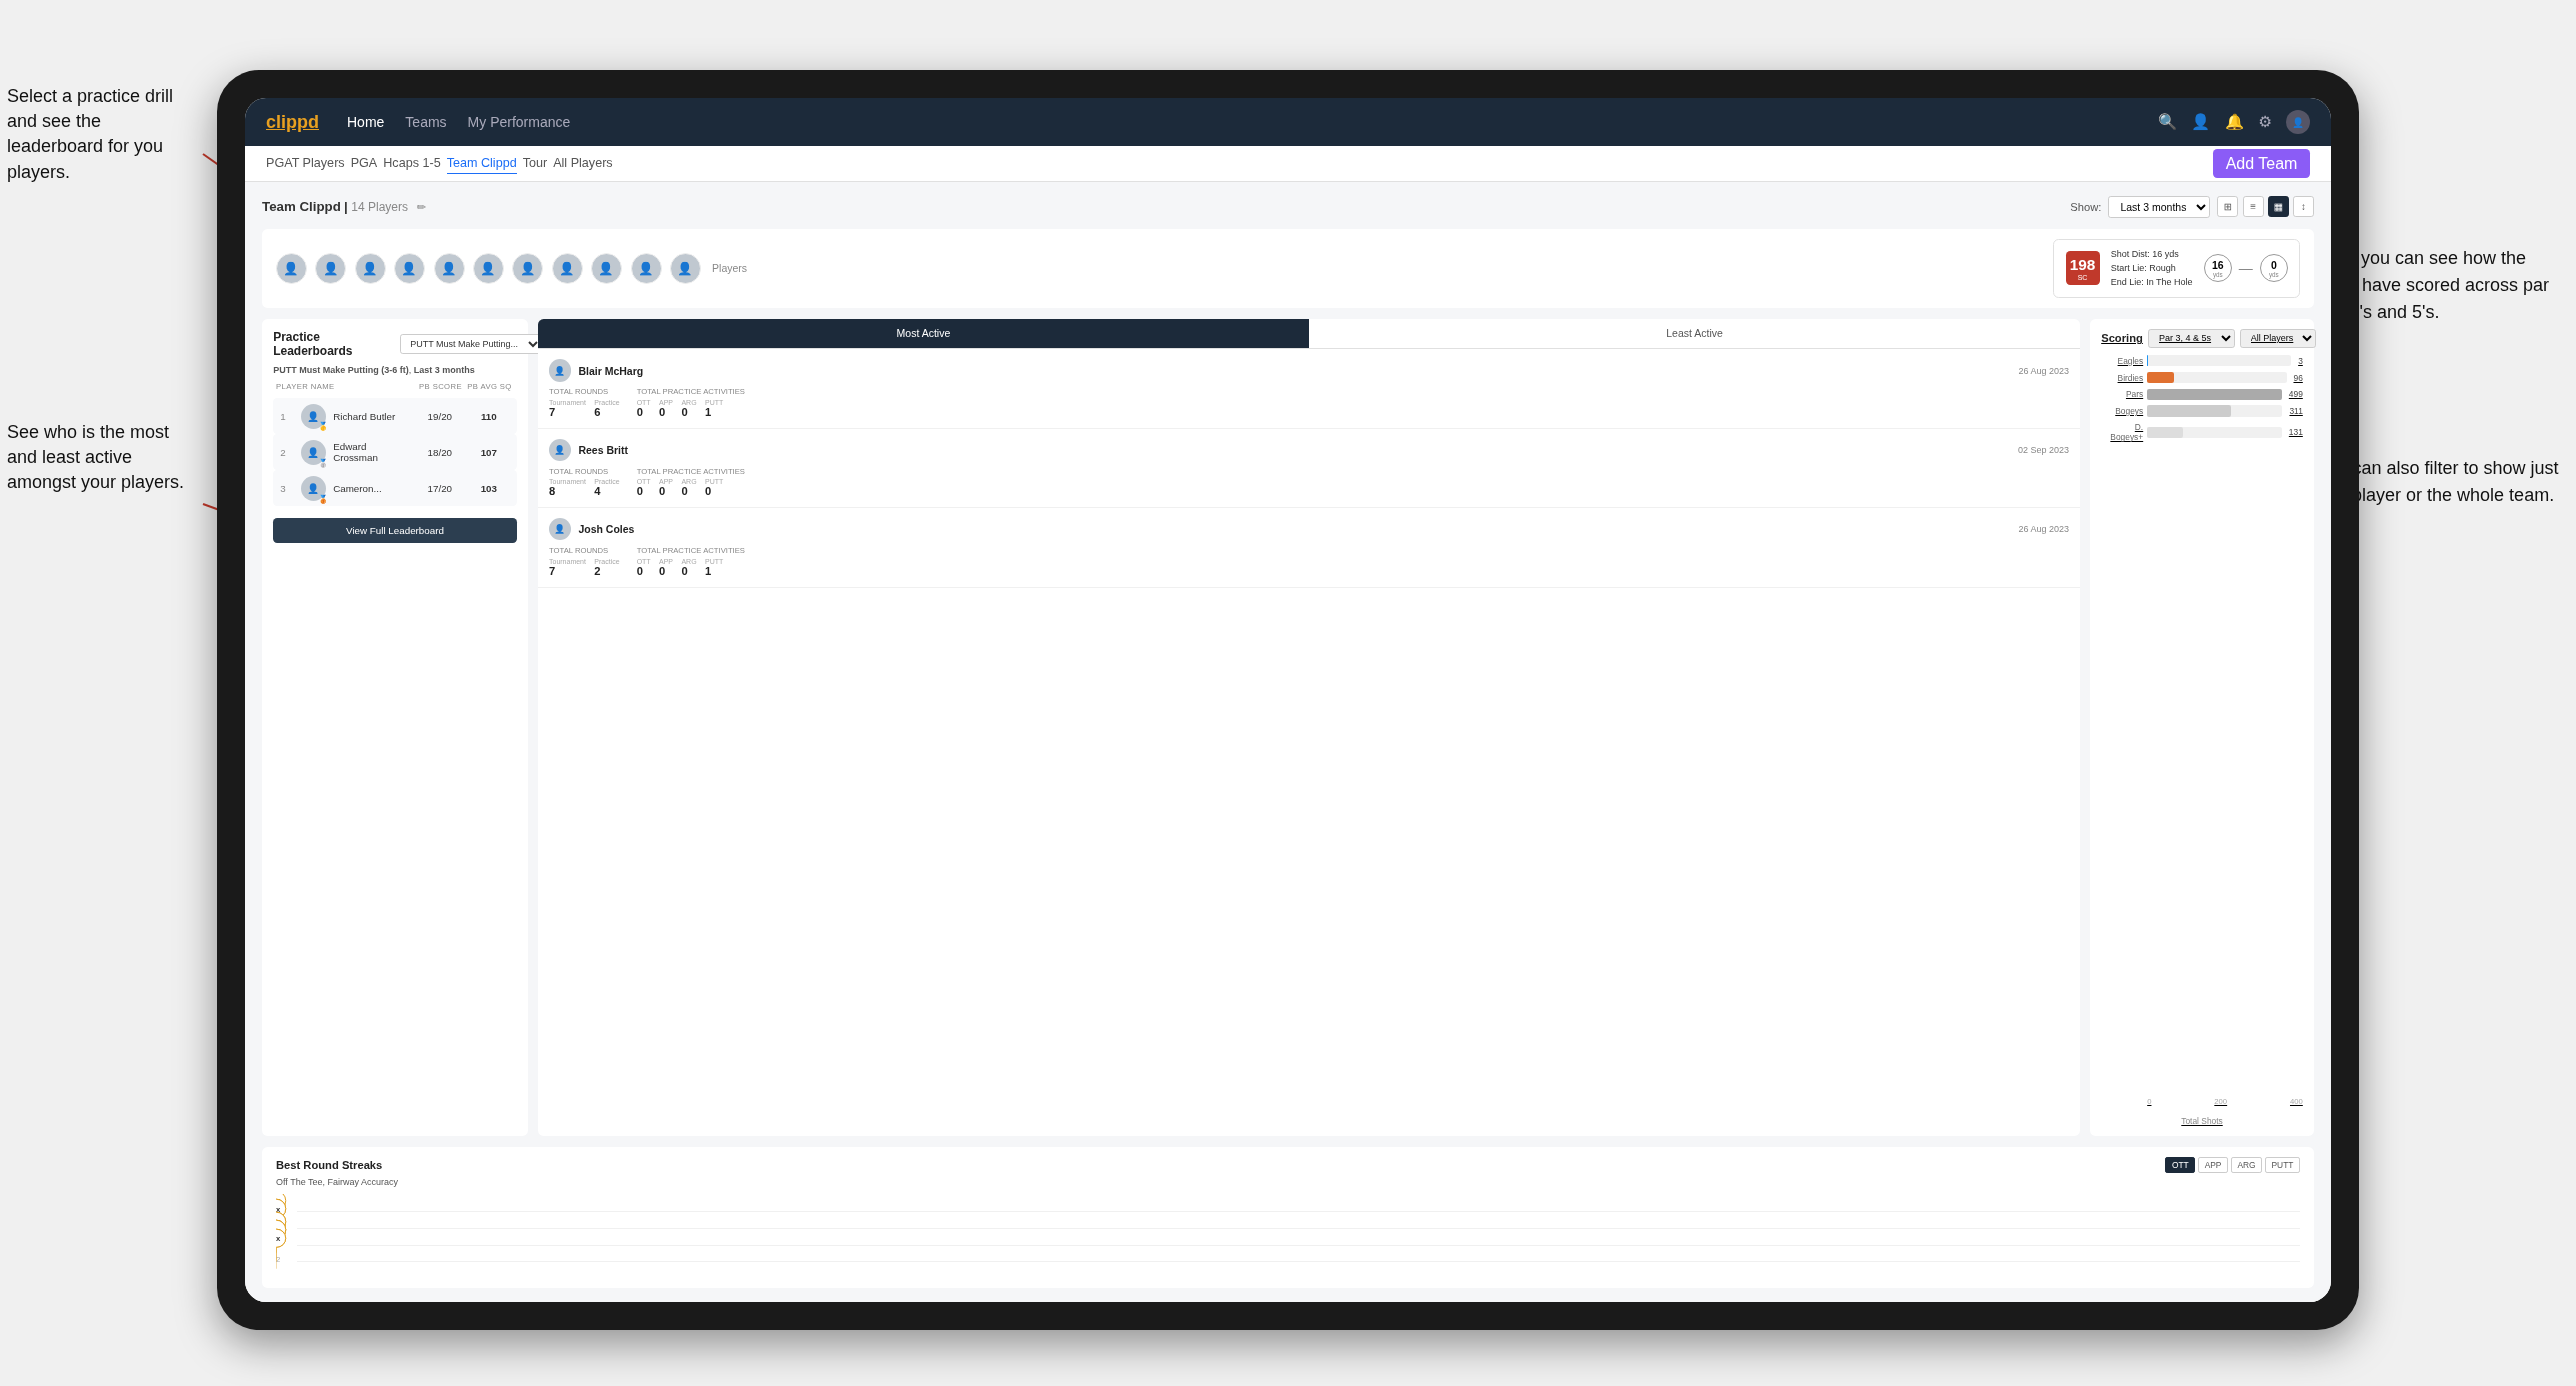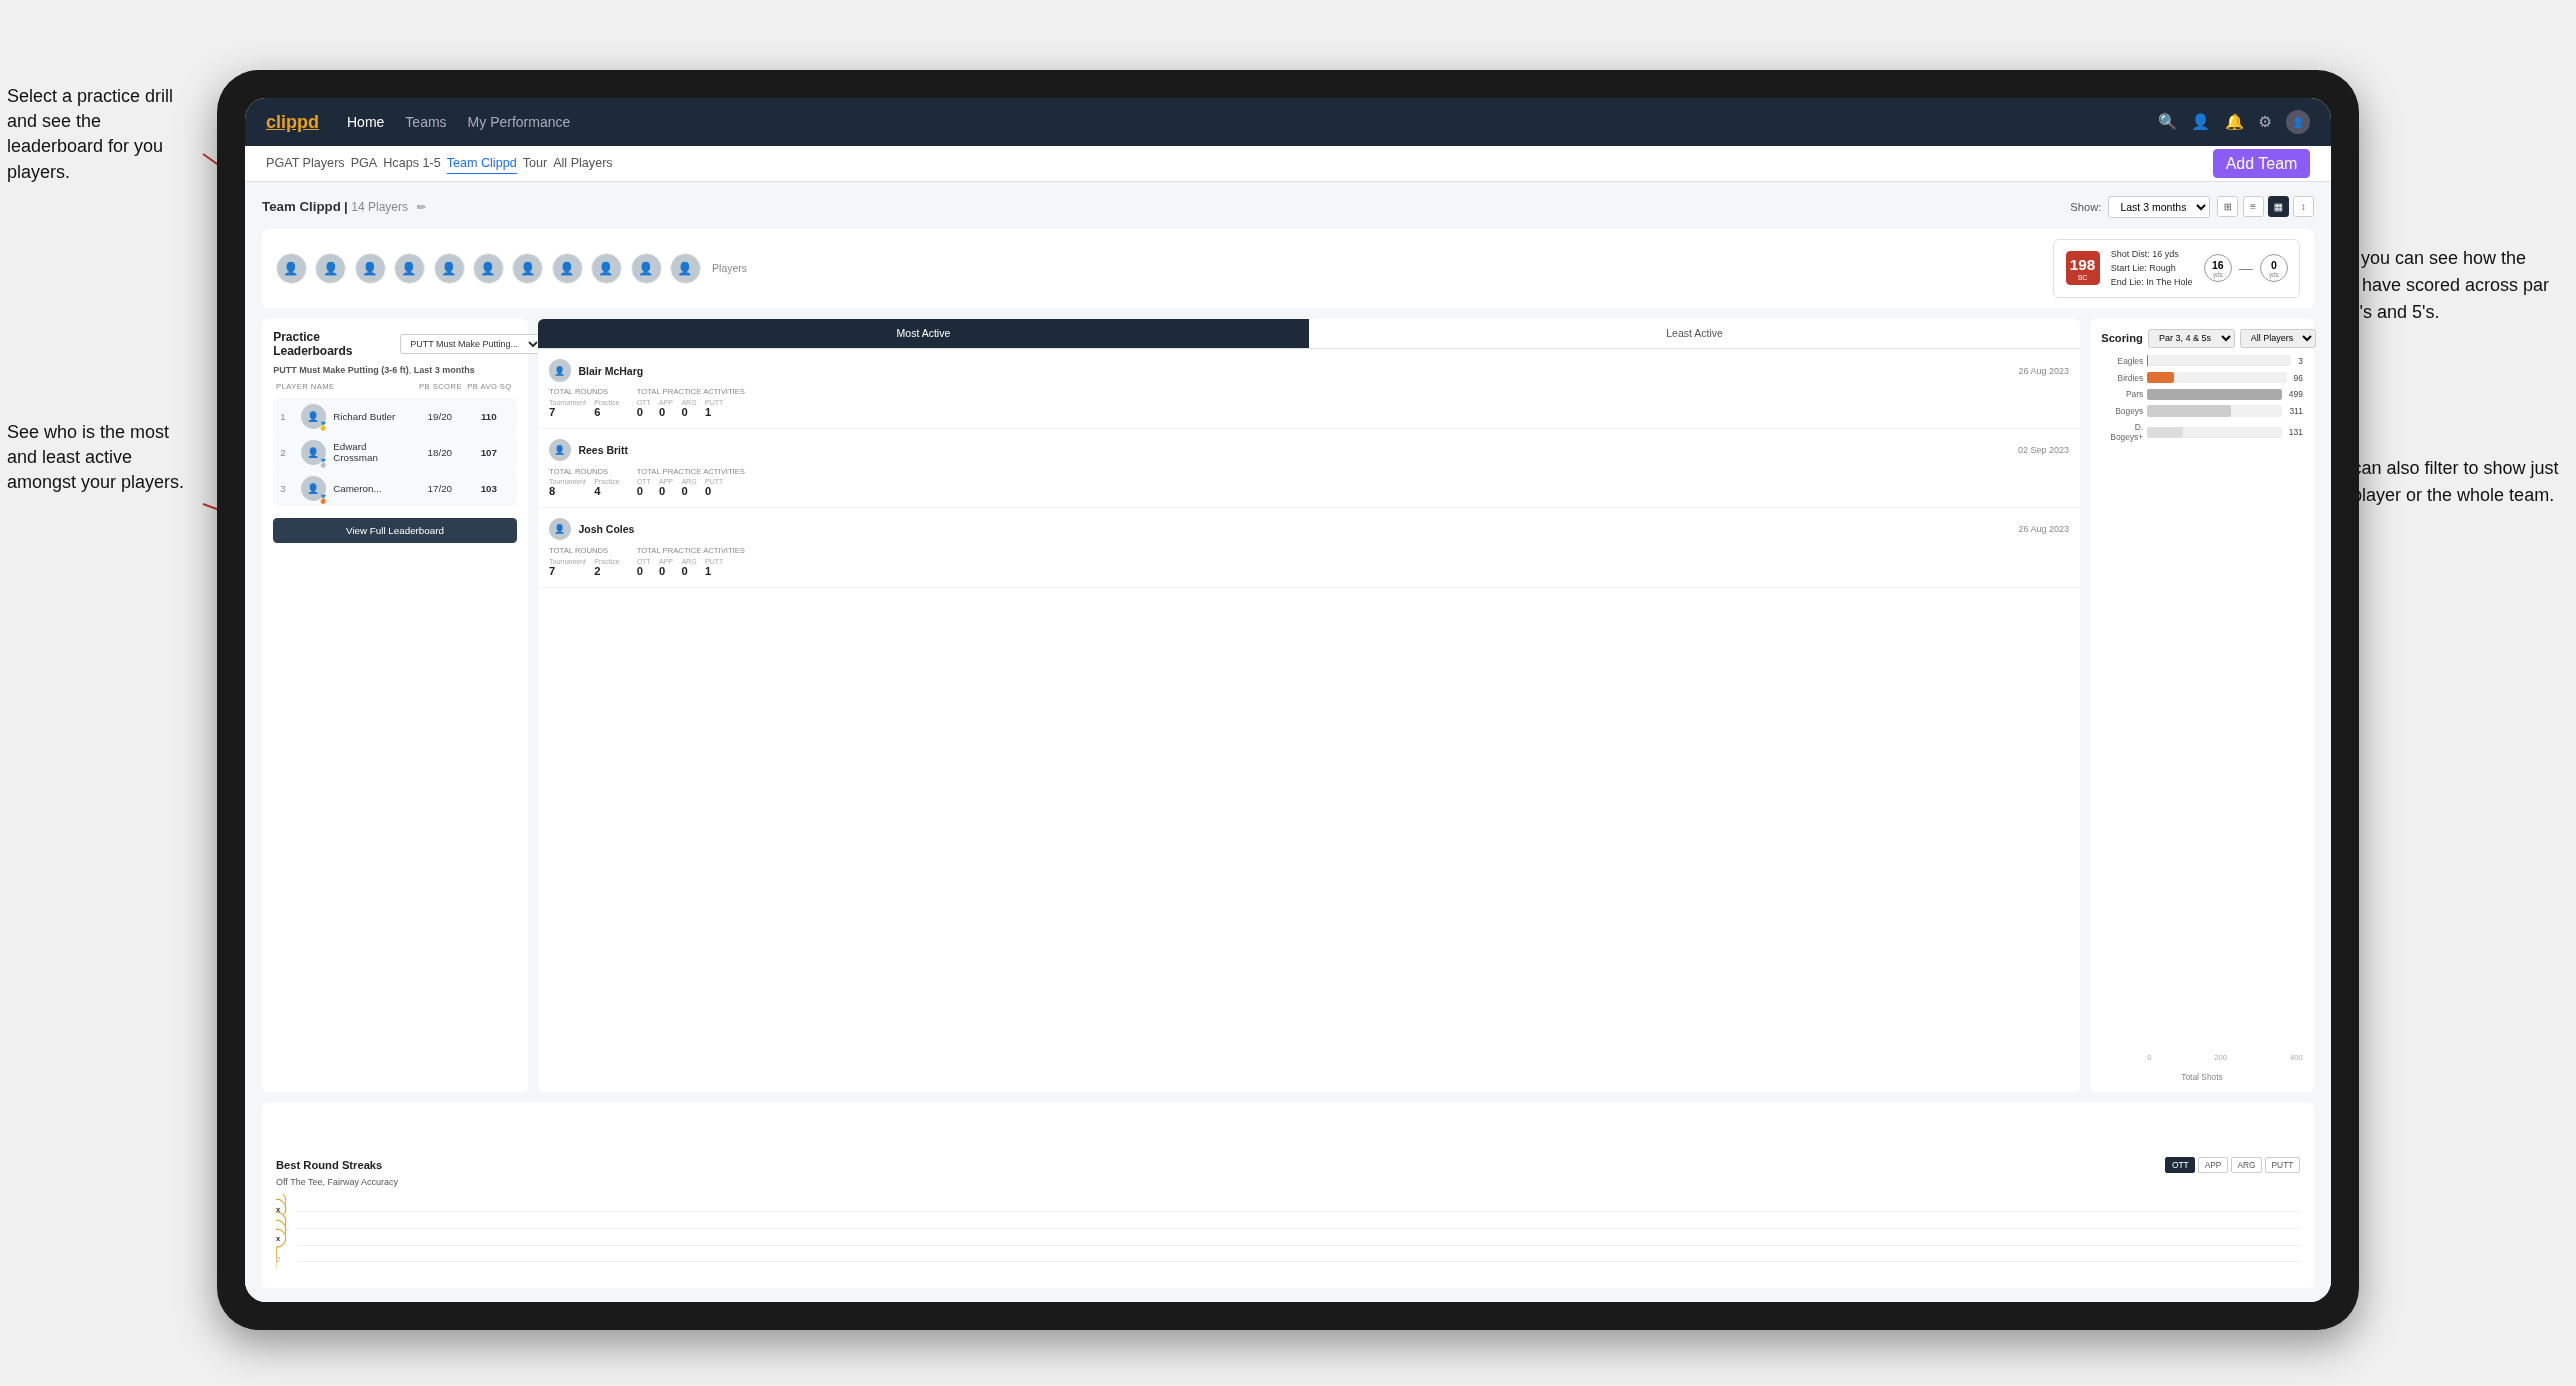--- a/index.html
+++ b/index.html
@@ -413,20 +413,21 @@
     
     .scoring-panel {
       background: #fff;
       border-radius: 5.6px;
       width: 224px;
       flex-shrink: 0;
       display: flex;
       flex-direction: column;
       padding: 9.8px 11.2px;
       gap: 7px;
+      text-decoration: underline;
     }
     .scoring-header {
       display: flex;
       align-items: center;
       gap: 5.6px;
     }
     .scoring-title { font-size: 11.2px; font-weight: 600; color: #222; }
     .scoring-select {
       border: 0.7px solid #ccc;
       border-radius: 2.8px;
@@ -465,21 +466,20 @@
       background: #fff;
       border-radius: 5.6px;
       padding: 9.8px 14px;
       flex-shrink: 0;
     }
     .streaks-header {
       display: flex;
       align-items: center;
       justify-content: space-between;
       margin-bottom: 4.2px;
-      margin-top: 44px;
     }
     .streaks-title { font-size: 11.2px; font-weight: 600; color: #222; }
     .streaks-btns { display: flex; gap: 2.8px; }
     .streak-btn {
       border: 0.7px solid #ccc;
       background: #fff;
       color: #555;
       font-size: 8.4px;
       padding: 2.1px 5.6px;
       border-radius: 2.1px;

